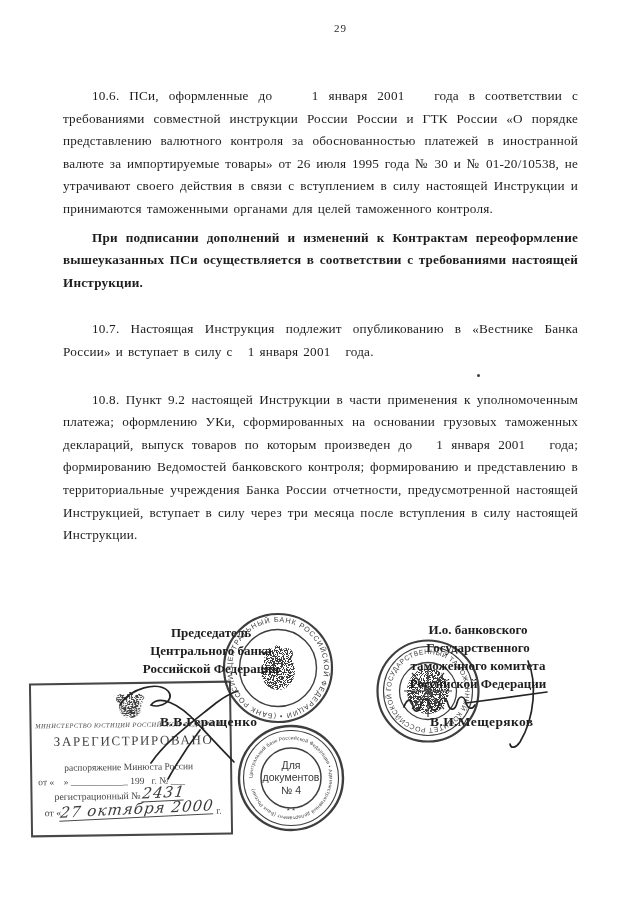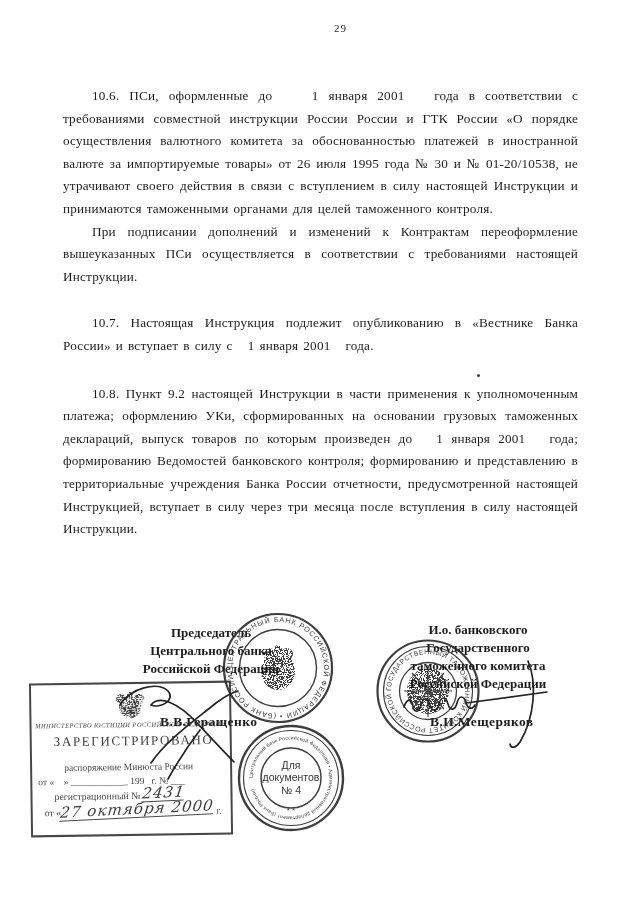--- a/index.html
+++ b/index.html
@@ -3,21 +3,21 @@
 <meta charset="utf-8">
 <style>
   html,body{margin:0;padding:0;background:#e8e8e8;}
   .page{position:relative;width:640px;height:900px;background:#ffffff;overflow:hidden;
         font-family:"Liberation Serif","DejaVu Serif",serif;color:#1d1d1d;}
   .pagenum{position:absolute;top:22px;left:334px;width:28px;text-align:left;
            font-size:11px;letter-spacing:1px;color:#2a2a2a;}
   .body{position:absolute;top:85px;left:63px;width:515px;font-size:13.2px;
         letter-spacing:0.2px;word-spacing:1.5px;z-index:2;}
   .para{margin:0;padding:0;}
-  .para.m6{} .para.m24{margin-top:24px;} .para.m25{margin-top:25px;}
+  .para.m6{margin-top:6px;font-weight:bold;} .para.m24{margin-top:24px;} .para.m25{margin-top:25px;}
   .ln{line-height:22.6px;height:22.6px;white-space:nowrap;}
   .ln.j{white-space:normal;text-align:justify;text-align-last:justify;}
   .ln.f{padding-left:29px;}
   .sigblock{position:absolute;z-index:8;text-align:center;font-weight:bold;
             font-size:13px;line-height:18px;}
   .sig-left{left:121px;top:624px;width:180px;}
   .sig-right{left:387px;top:621px;width:182px;}
   .signame{position:absolute;z-index:5;font-weight:bold;font-size:13.5px;letter-spacing:.4px;}
   .name-left{left:160px;top:714px;}
   .name-right{left:430px;top:714px;}
@@ -48,21 +48,21 @@
 <body>
 
 <div class="page">
 
   <div class="pagenum">29</div>
 
   <div class="body">
     <div class="para">
       <div class="ln j f">10.6. ПСи, оформленные до &nbsp;&nbsp; 1 января 2001 &nbsp; года в соответствии с</div>
       <div class="ln j">требованиями совместной инструкции России России и ГТК России «О порядке</div>
-      <div class="ln j">осуществления валютного комитета за обоснованностью платежей в иностранной</div>
+      <div class="ln j">представлению валютного контроля за обоснованностью платежей в иностранной</div>
       <div class="ln j">валюте за импортируемые товары» от 26 июля 1995 года № 30 и № 01-20/10538, не</div>
       <div class="ln j">утрачивают своего действия в связи с вступлением в силу настоящей Инструкции и</div>
       <div class="ln">принимаются таможенными органами для целей таможенного контроля.</div>
     </div>
     <div class="para m6">
       <div class="ln j f">При подписании дополнений и изменений к Контрактам переоформление</div>
       <div class="ln j">вышеуказанных ПСи осуществляется в соответствии с требованиями настоящей</div>
       <div class="ln">Инструкции.</div>
     </div>
     <div class="para m24">

